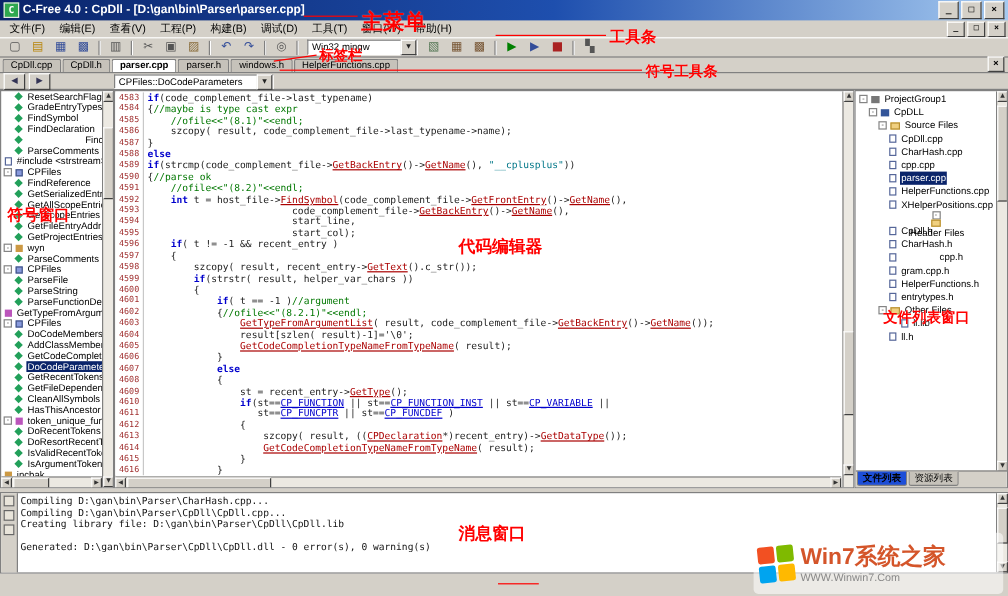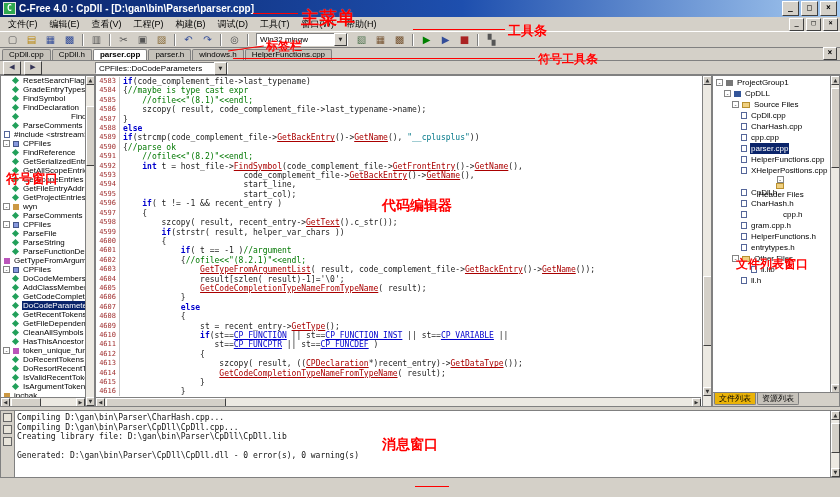--- a/index.html
+++ b/index.html
@@ -99,21 +99,21 @@
   .code .m{color:#0000cc;text-decoration:underline;}
   
   .rightpanel{position:absolute;left:712px;top:75px;width:128px;height:332px;background:#ffffff;
               border:1px solid #808080;box-sizing:border-box;overflow:hidden;}
   .righttree{position:absolute;left:1px;top:1px;right:9px;bottom:14px;overflow:hidden;}
   .righttree .trow{height:11px;line-height:11px;}
   .rp-tabs{position:absolute;left:0;right:0;bottom:0;height:13px;background:#d4d0c8;
            border-top:1px solid #808080;display:flex;align-items:flex-start;padding-left:1px;}
   .rp-tab{font-size:8px;line-height:11px;padding:0 4px;border:1px solid #808080;border-top:none;
           background:#c6c2ba;border-radius:0 0 2px 2px;margin-right:1px;white-space:nowrap;}
-  .rp-tab.active{background:#eab308;font-weight:normal;}
+  .rp-tab.active{background:#1d4ed8;font-weight:bold;}
   
   .msgwin{position:absolute;left:0;top:410px;width:840px;height:68px;background:#ffffff;
           border:1px solid #808080;box-sizing:border-box;}
   .msgstrip{position:absolute;left:0;top:0;bottom:0;width:14px;background:#d4d0c8;
             border-right:1px solid #808080;display:flex;flex-direction:column;align-items:center;padding-top:2px;box-sizing:border-box;}
   .msgico{width:9px;height:9px;margin-bottom:3px;border:1px solid #666;background:#e8e4da;box-sizing:border-box;}
   .msgbody{position:absolute;left:16px;top:2px;right:10px;bottom:2px;overflow:hidden;
            font:8px/9.5px "DejaVu Sans Mono",monospace;white-space:pre;color:#111;}
   .splitter{position:absolute;left:0;top:407px;width:840px;height:3px;background:#d4d0c8;}
   
@@ -570,14 +570,26 @@
 
   <div class="ann" style="left:382px;top:197px;font-size:14px;">代码编辑器</div>
 
   <div class="ann" style="left:736px;top:256px;font-size:12px;">文件列表窗口</div>
 
   <div class="ann" style="left:382px;top:436px;font-size:14px;">消息窗口</div>
 
   <div class="annline" style="left:415px;top:486px;width:34px;"></div>
   <div class="ann" style="left:452px;top:478px;font-size:13px;margin-top:24px;">状态栏</div>
 
+  <div class="watermark">
+    <span class="wm-flag">
+      <span class="wm-r"></span>
+        <span class="wm-g"></span>
+        <span class="wm-b"></span>
+        <span class="wm-y"></span>
+    </span>
+    <span class="wm-text">
+      <span class="wm-title">Win7系统之家</span>
+      <span class="wm-url">WWW.Winwin7.Com</span>
+    </span>
+  </div>
 
 </div>
 
 </body></html>

